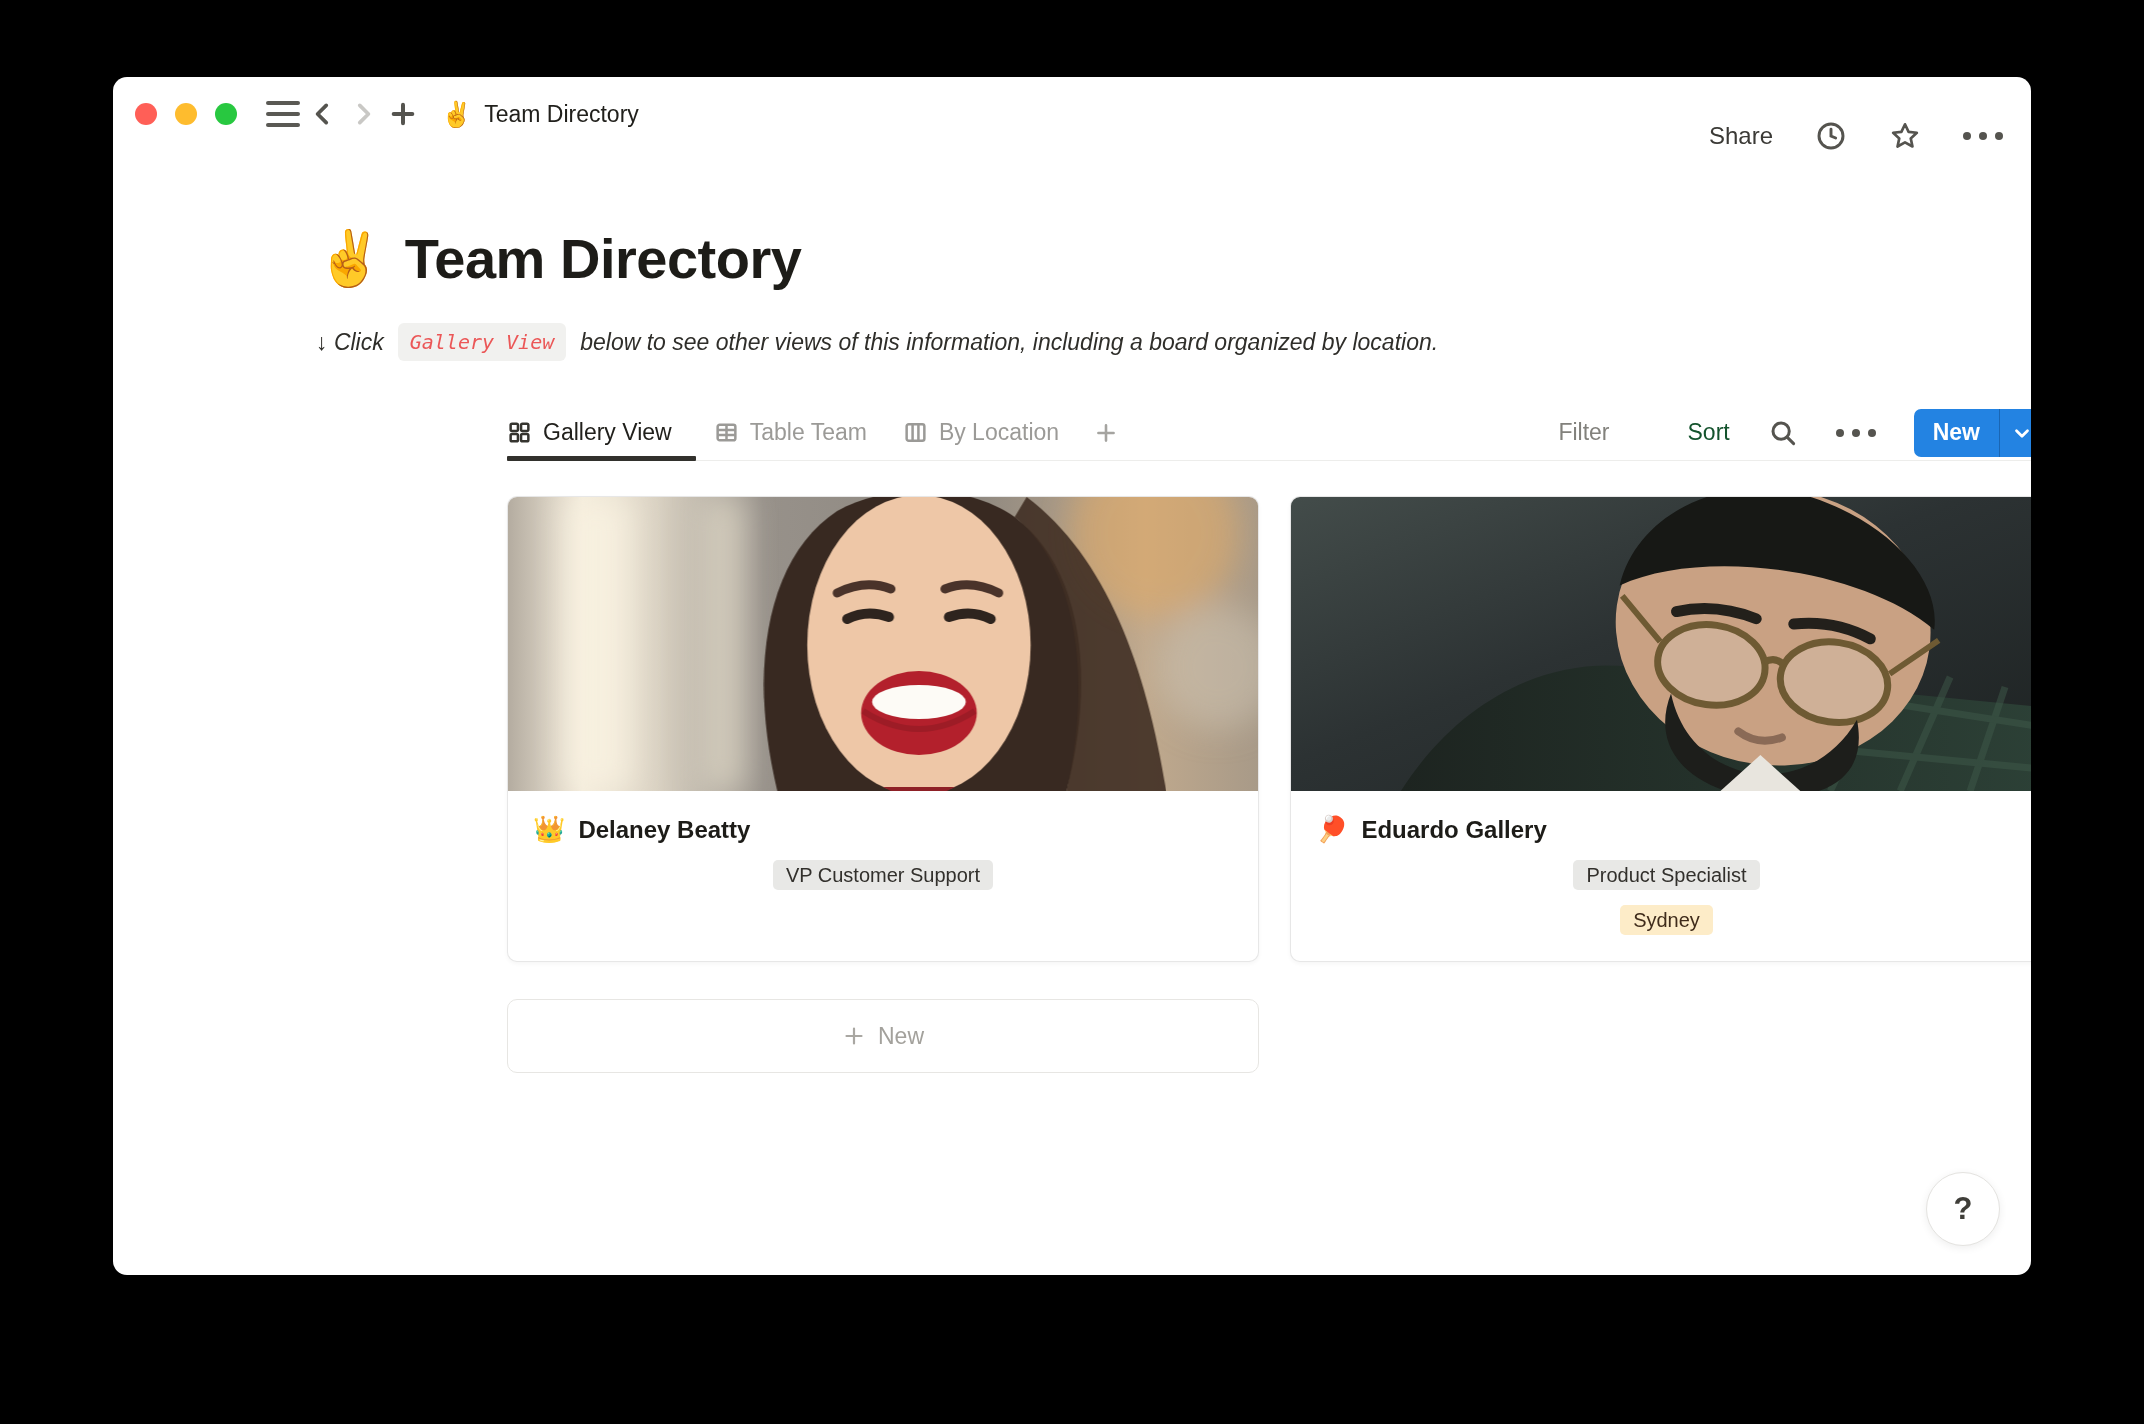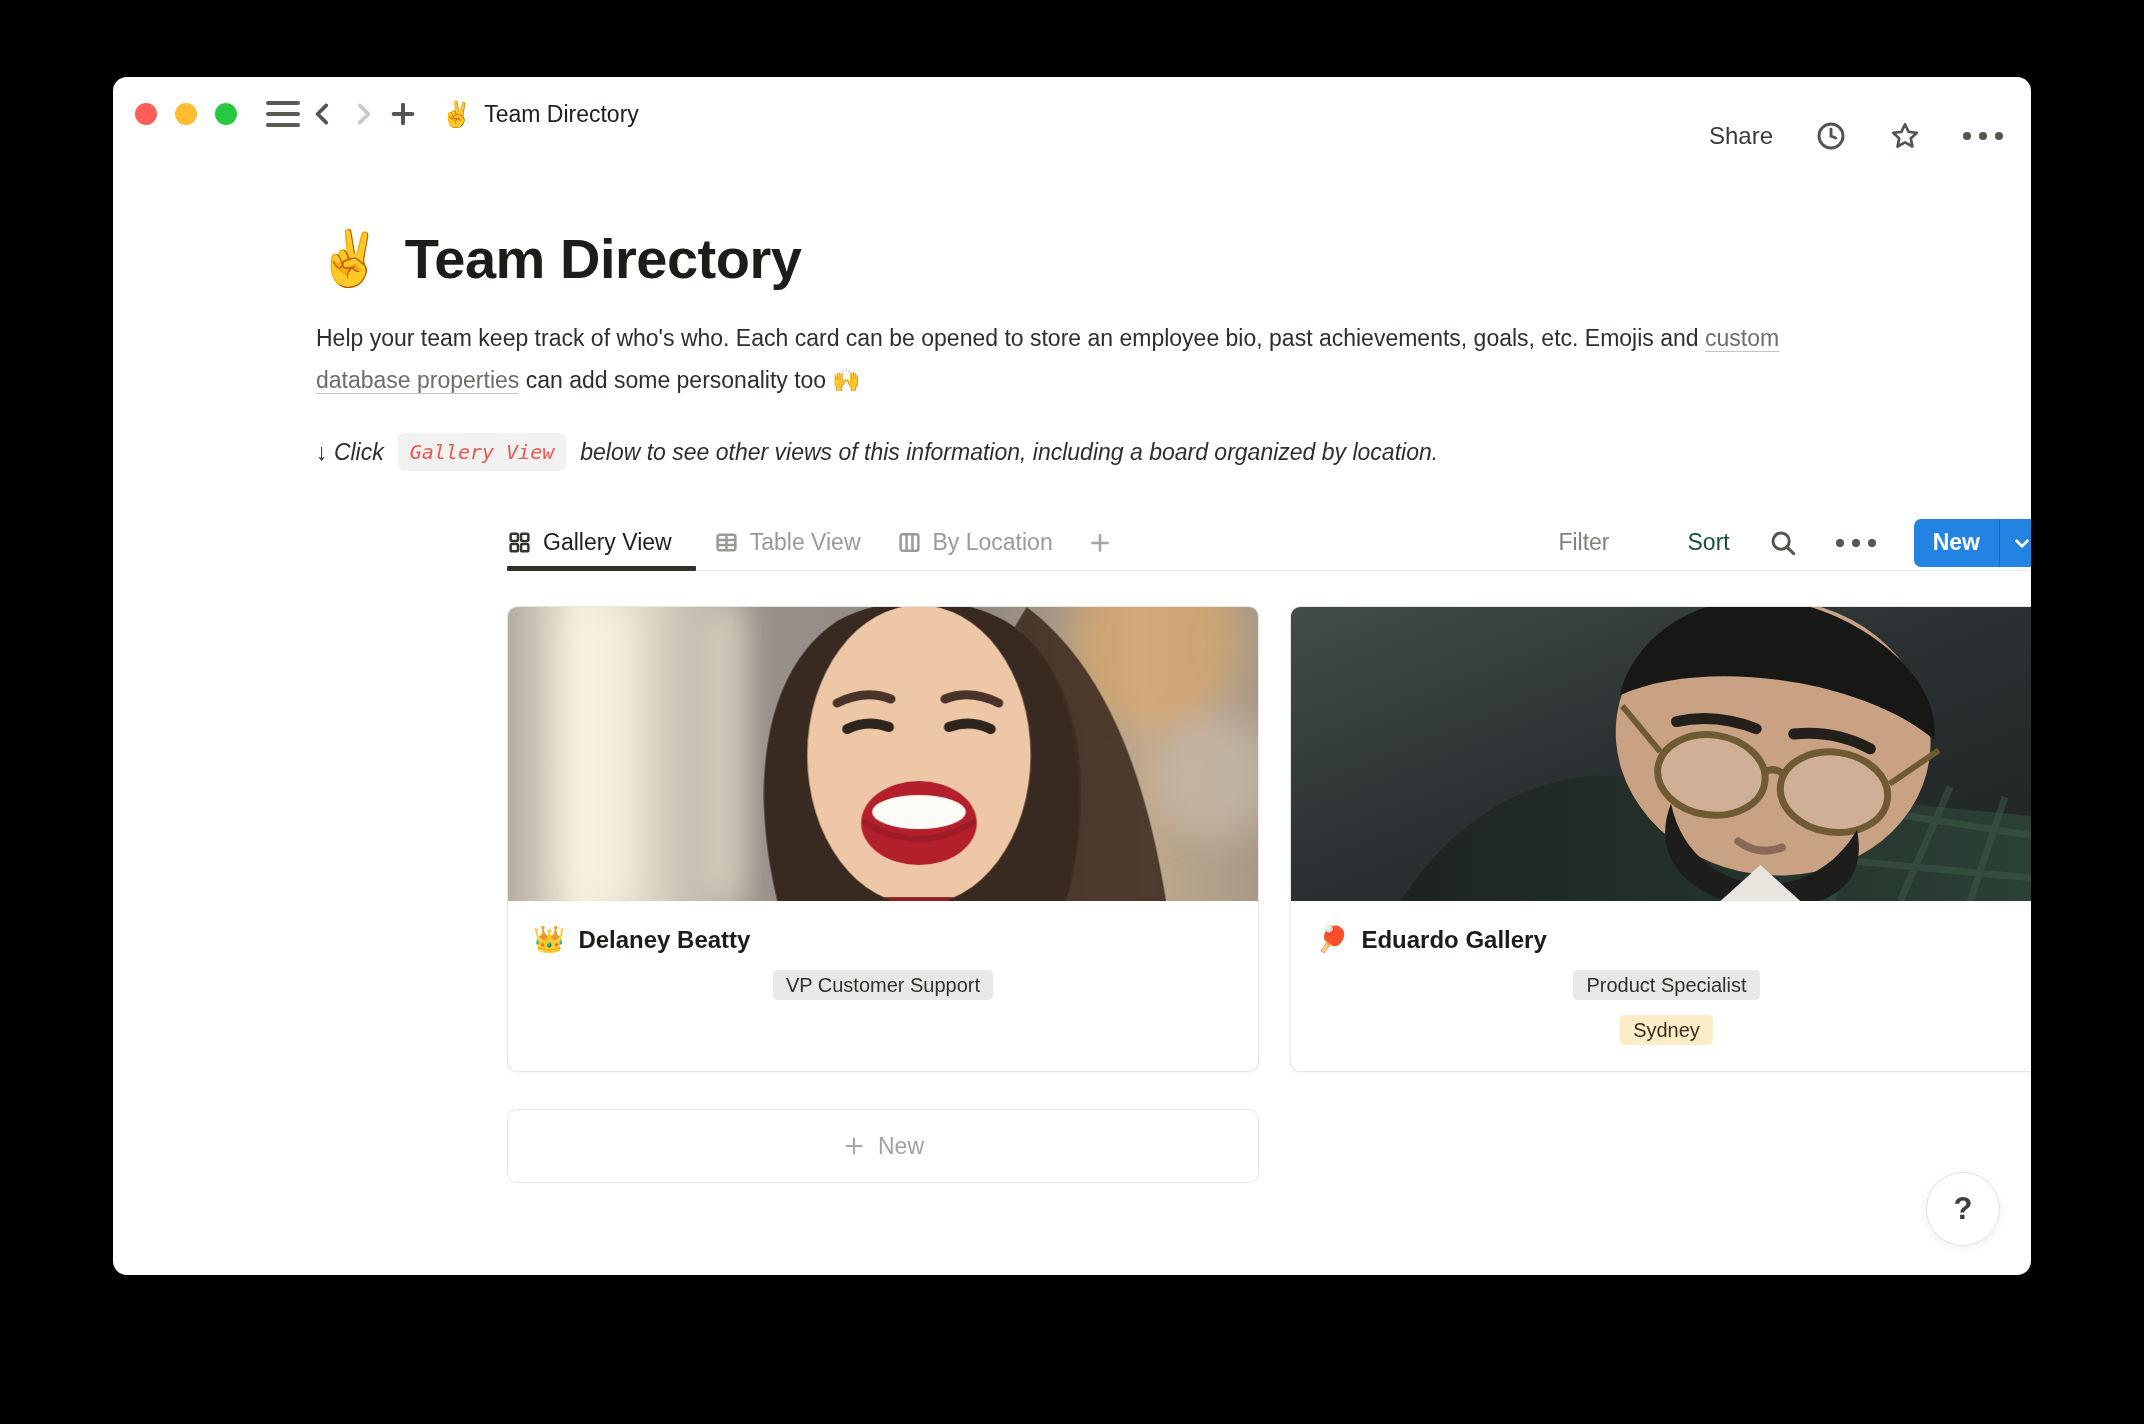--- a/index.html
+++ b/index.html
@@ -144,21 +144,20 @@
           </span>
       </span>
     </div>
   </div>
 
   <div class="doc">
     <h1 class="page-title">
       <span class="emoji">✌️</span>
       <span>Team Directory</span>
     </h1>
-    <p class="desc"><span>Help your team keep track of who's who. Each card can be opened to store an employee bio, past achievements, goals, etc. Emojis and </span><a>custom database properties</a><span> can add some personality too 🙌</span></p>
     <div class="callout">
       <span>↓ Click</span>
       <span class="code">Gallery View</span>
       <span>below to see other views of this information, including a board organized by location.</span>
     </div>
 
     <div class="collection">
       <div class="views-row">
         <div class="tab active">
           <svg width="25" height="25" viewBox="0 0 24 24">
@@ -167,21 +166,21 @@
             <rect class="tab-ic" x="3.5" y="13.5" width="7" height="7" rx="1.4"></rect>
             <rect class="tab-ic" x="13.5" y="13.5" width="7" height="7" rx="1.4"></rect>
           </svg>
           <span>Gallery View</span>
         </div>
         <div class="tab">
           <svg width="25" height="25" viewBox="0 0 24 24">
             <rect class="tab-ic" x="3.5" y="4.5" width="17" height="15" rx="2"></rect>
             <path class="tab-ic" d="M3.5 9.5 H20.5 M3.5 14.5 H20.5 M12 4.5 V19.5"></path>
           </svg>
-          <span>Table View</span>
+          <span>Table Team</span>
         </div>
         <div class="tab">
           <svg width="25" height="25" viewBox="0 0 24 24">
             <rect class="tab-ic" x="3.5" y="4" width="17" height="16" rx="2"></rect>
             <path class="tab-ic" d="M9.2 4 V20 M14.8 4 V20"></path>
           </svg>
           <span>By Location</span>
         </div>
         <div class="addview">
           <svg width="26" height="26" viewBox="0 0 24 24">

